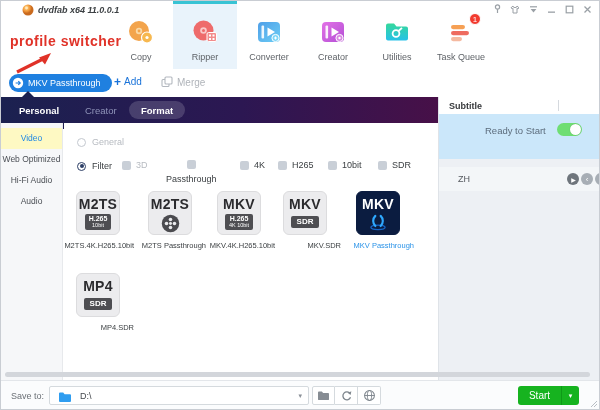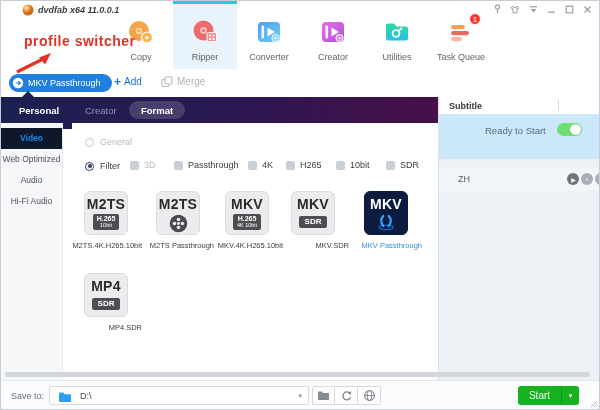--- a/index.html
+++ b/index.html
@@ -17,43 +17,43 @@
   .win-controls .wc{width:10px;height:10px;display:flex;align-items:center;justify-content:center;cursor:default;}
   
   .nav{position:absolute;left:108px;top:0;display:flex;height:68px;}
   .nav-item{width:64px;height:68px;display:flex;flex-direction:column;align-items:center;padding-top:16px;position:relative;}
   .nav-item.selected{background:#e9f3fb;border-top:3px solid #38c3d4;padding-top:13px;}
   .nav-item .nicon{width:30px;height:30px;position:relative;}
   .nav-item .nlabel{margin-top:5px;font-size:9px;color:#5f6368;white-space:nowrap;}
   .tq-badge{position:absolute;top:-4px;right:-5px;min-width:12px;height:12px;border-radius:7px;background:#f23b2f;color:#fff;
     font-size:8px;display:flex;align-items:center;justify-content:center;padding:0 2px;border:1px solid #fff;}
   
-  .anno-text{position:absolute;left:23px;top:32px;font-size:14px;font-weight:bold;color:#e03228;letter-spacing:.5px;z-index:30;}
+  .anno-text{position:absolute;left:9px;top:32px;font-size:14px;font-weight:bold;color:#e03228;letter-spacing:.5px;z-index:30;}
   .anno-arrow{position:absolute;left:12px;top:50px;z-index:30;}
   
   .profile-row{position:absolute;top:68px;left:0;width:437px;height:28px;background:#fff;}
   .profile-pill{position:absolute;left:8px;top:5px;height:18px;border-radius:10px;background:#1f80e0;color:#fff;
     display:flex;align-items:center;gap:4px;padding:0 11px 0 3px;font-size:9px;cursor:pointer;}
   .add-btn{position:absolute;left:113px;top:7px;display:flex;align-items:center;gap:3px;color:#1a73d9;font-size:10px;cursor:pointer;}
   .add-plus{font-size:12px;font-weight:bold;line-height:10px;}
-  .merge-btn{position:absolute;left:160px;top:7px;display:flex;gap:4px;color:#b0b4ba;font-size:10px;}
+  .merge-btn{position:absolute;left:160px;top:7px;display:flex;align-items:center;gap:4px;color:#b0b4ba;font-size:10px;}
   
   .dark-tabs{position:absolute;top:96px;left:0;width:437px;height:32px;background:linear-gradient(90deg,#1b2150,#2c1752 55%,#471048);}
   .dark-notch{position:absolute;top:-6px;left:21px;width:0;height:0;border-left:6px solid transparent;border-right:6px solid transparent;border-bottom:6px solid #1b2150;}
   .mtab{position:absolute;top:0;height:26px;display:flex;align-items:center;font-size:9.5px;cursor:pointer;}
   .mtab-personal{left:18px;color:#ffffff;font-weight:bold;}
   .mtab-device{left:84px;color:#8f93b8;}
   .mtab-format{left:128px;top:4px;height:18px;padding:0 12px;border-radius:10px;background:rgba(255,255,255,.16);color:#fff;font-weight:bold;}
   
   .sidebar{position:absolute;left:0;top:122px;width:62px;bottom:29px;background:#f6f7f9;border-right:1px solid #e7e9ec;}
   .side-item{height:21px;line-height:21px;text-align:center;font-size:8.5px;color:#4b4f55;cursor:pointer;white-space:nowrap;}
   .side-item.first{margin-top:5px;}
-  .side-item.selected{background:#0f172a;color:#1e88e5;font-weight:bold;}
-  
-  .main{position:absolute;left:63px;top:122px;width:374px;bottom:29px;background:#fff;margin-left:8px;}
+  .side-item.selected{background:#fef9c3;color:#1e88e5;}
+  
+  .main{position:absolute;left:63px;top:122px;width:374px;bottom:29px;background:#fff;}
   .radio{width:9px;height:9px;border-radius:50%;border:1px solid #c3c8cf;background:#fff;display:inline-block;}
   .radio.on{border:1px solid #2c3e66;position:relative;}
   .radio.on::after{content:"";position:absolute;left:1.5px;top:1.5px;width:4px;height:4px;border-radius:50%;background:#2c3e66;}
   .row-general{position:absolute;left:13px;top:14px;display:flex;align-items:center;gap:6px;font-size:9px;color:#b7bbc1;}
   .row-filter{position:absolute;left:13px;top:38px;right:4px;display:flex;align-items:center;font-size:9px;color:#3c4043;}
   .row-filter .flabel{margin-left:6px;}
   .cb{width:9px;height:9px;border-radius:2px;background:#c9cfd7;display:inline-block;}
   .cb-group{display:flex;align-items:center;gap:5px;position:absolute;top:37px;font-size:9px;color:#3c4043;}
   .cb-group.dim{color:#b7bbc1;}
   .cb-group .cb{cursor:pointer;}
@@ -279,38 +279,38 @@
   <div class="dark-tabs">
     <div class="dark-notch"></div>
     <div class="mtab mtab-personal">Personal</div>
     <div class="mtab mtab-device">Creator</div>
     <div class="mtab mtab-format">Format</div>
   </div>
 
   <div class="sidebar">
     <div class="side-item first selected">Video</div>
     <div class="side-item">Web Optimized</div>
+    <div class="side-item">Hi-Fi Audio</div>
     <div class="side-item">Audio</div>
-    <div class="side-item">Hi-Fi Audio</div>
   </div>
 
   <div class="main">
     <div class="row-general">
       <span class="radio"></span>
       <span>General</span>
     </div>
     <div class="row-filter">
       <span class="radio on"></span>
       <span class="flabel">Filter</span>
     </div>
     <div class="cb-group dim" style="left:58px;">
       <span class="cb"></span>
       <span>3D</span>
     </div>
-    <div class="cb-group" style="left:102px;">
+    <div class="cb-group" style="left:102px;flex-direction:column;">
       <span class="cb"></span>
       <span>Passthrough</span>
     </div>
     <div class="cb-group" style="left:176px;">
       <span class="cb"></span>
       <span>4K</span>
     </div>
     <div class="cb-group" style="left:214px;">
       <span class="cb"></span>
       <span>H265</span>

